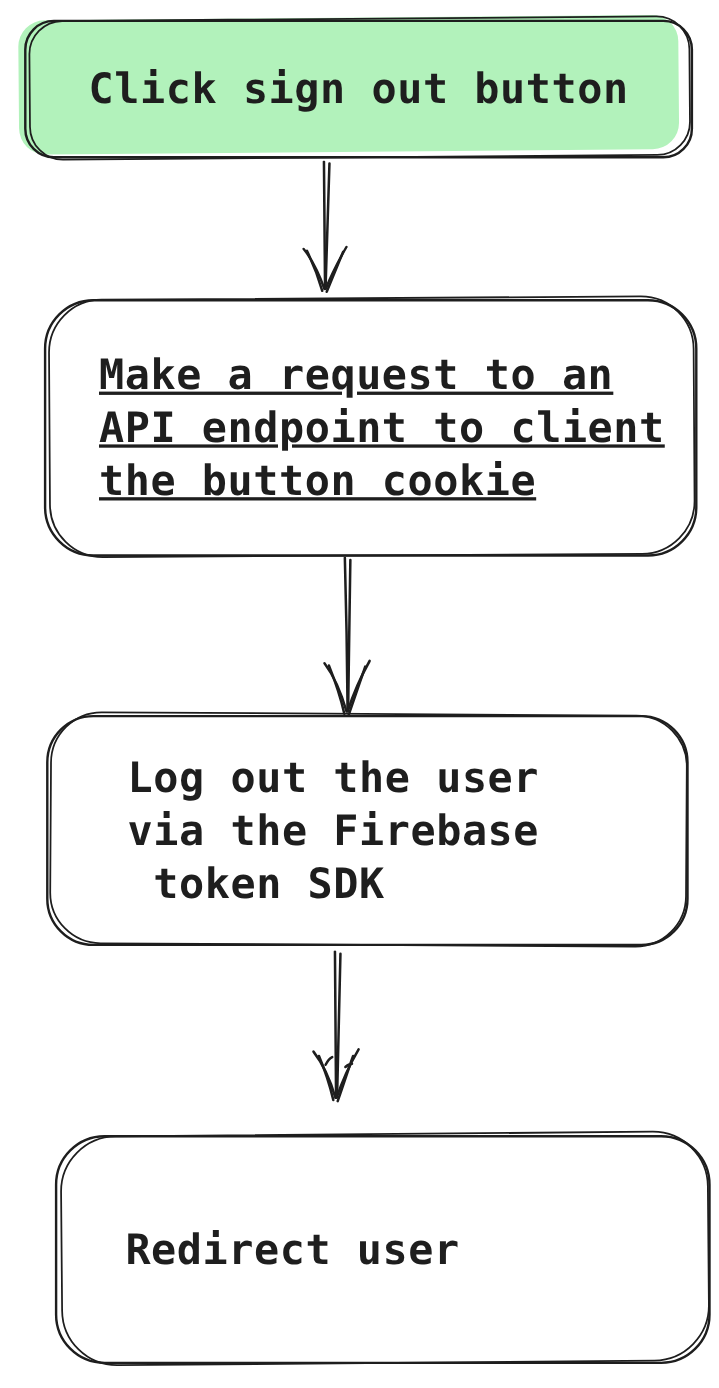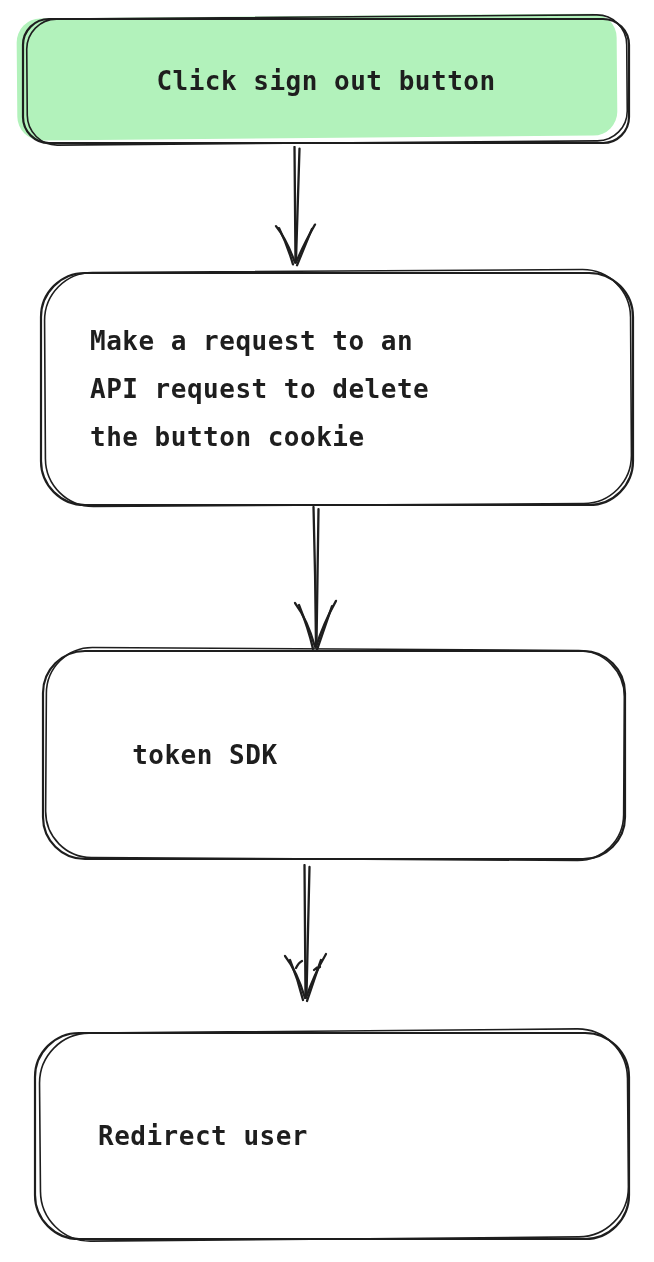--- a/index.html
+++ b/index.html
@@ -25,21 +25,21 @@
     width: 100%; height: 100%;
     overflow: visible;
   }
   .node .label {
     position: absolute;
     inset: 0;
     display: flex;
     flex-direction: column;
     justify-content: center;
     align-items: flex-start;
-    font-size: 26px;
+    font-size: 38px;
     font-weight: bold;
     line-height: 48px;
     letter-spacing: 0.5px;
   }
   .node .label .line {
     white-space: pre;
   }
   .node.center .label {
     align-items: center;
   }
@@ -48,22 +48,22 @@
   }
   .arrow svg {
     display: block;
     width: 100%;
     height: 100%;
   }
   
   #node-0 { left: 20px;  top: 16px;   width: 612px; height: 130px; }
   #node-1 { left: 38px;  top: 270px;  width: 598px; height: 238px; }
   #node-2 { left: 40px;  top: 648px;  width: 588px; height: 214px; }
-  #node-3 { left: 32px;  top: 1030px; width: 600px; height: 212px; }
-  #node-1 .label { padding-left: 52px; }
+  #node-3 { left: 48px;  top: 1030px; width: 600px; height: 212px; }
+  #node-1 .label { padding-left: 52px; text-decoration: underline; }
   #node-2 .label { padding-left: 76px; }
   #node-3 .label { padding-left: 66px; }
   #arrow-0 { left: 264px; top: 146px; width: 64px; height: 122px; }
   #arrow-1 { left: 284px; top: 506px; width: 64px; height: 146px; }
   #arrow-2 { left: 274px; top: 864px; width: 64px; height: 140px; }
 </style>
 </head>
 <body>
 
 <div class="canvas">
@@ -92,21 +92,21 @@
     </svg>
   </div>
 
   <div class="node" id="node-1">
     <svg class="sketch" viewBox="0 0 598 238">
       <rect x="3" y="3" width="592" height="232" rx="44" fill="#ffffff" stroke="#1e1e1e" stroke-width="2.2"></rect>
       <rect x="7" y="1" width="586" height="234" rx="48" fill="none" stroke="#1e1e1e" stroke-width="1.6" transform="rotate(-0.35 299 119)"></rect>
     </svg>
     <div class="label">
       <div class="line">Make a request to an</div>
-      <div class="line">API request to delete</div>
+      <div class="line">API endpoint to client</div>
       <div class="line">the button cookie</div>
     </div>
   </div>
 
   <div class="arrow" id="arrow-1">
     <svg viewBox="0 0 64 140" preserveAspectRatio="none">
       <g fill="none" stroke="#1e1e1e" stroke-width="2.3" stroke-linecap="round">
         <path d="M29.5,1 C30.5,35 31.5,75 32,134"></path>
         <path d="M34.5,3 C34,40 33,85 32.5,132"></path>
         <path d="M31,135 C26,118 18,102 11,93"></path>
@@ -116,20 +116,22 @@
       </g>
     </svg>
   </div>
 
   <div class="node" id="node-2">
     <svg class="sketch" viewBox="0 0 588 214">
       <rect x="3" y="3" width="582" height="208" rx="42" fill="#ffffff" stroke="#1e1e1e" stroke-width="2.2"></rect>
       <rect x="6" y="1" width="578" height="210" rx="46" fill="none" stroke="#1e1e1e" stroke-width="1.6" transform="rotate(0.35 294 107)"></rect>
     </svg>
     <div class="label">
+      <div class="line">Log out the user</div>
+      <div class="line">via the Firebase</div>
       <div class="line"> token SDK</div>
     </div>
   </div>
 
   <div class="arrow" id="arrow-2">
     <svg viewBox="0 0 64 140" preserveAspectRatio="none">
       <g fill="none" stroke="#1e1e1e" stroke-width="2.3" stroke-linecap="round">
         <path d="M30.5,1 C31,35 31,75 31.5,133"></path>
         <path d="M35.5,3 C34.5,40 33.5,85 32.5,131"></path>
         <path d="M31,134 C26,117 18,101 11,92"></path>

